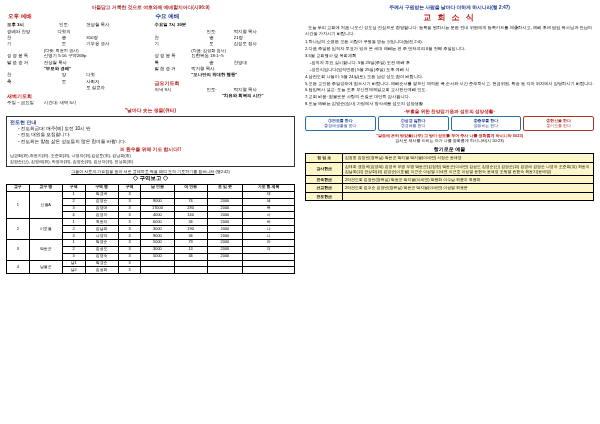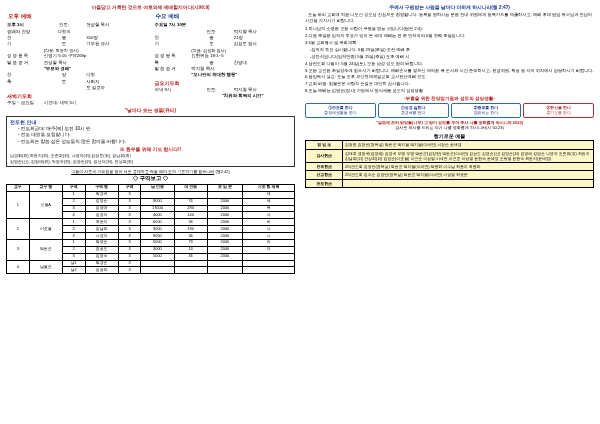--- a/index.html
+++ b/index.html
@@ -387,20 +387,21 @@
         <td></td>
         <td></td>
         <td></td>
       </tr>
     </tbody>
       </table>
   </div>
 
   <div class="col right">
     <div class="verse blue">주께서 구원받는 사람을 날마다 더하게 하시니라(행 2:47)</div>
+    <div class="news-title">교 회 소 식</div>
     <div class="news-intro">오늘 우리 교회에 처음 나오신 성도님 진심으로 환영합니다. 등록을 원하시는 분은 안내 위원에게 등록카드를 제출하시고, 예배 후에 담임 목사님과 만남의 시간을 가지시기 바랍니다.</div>
 
     <div class="news-list">
       <div class="item">1.하나님의 소명은 모든 사람이 구원을 받는 것입니다(딤전 2:4).</div>
       <div class="item">2.다음 주일은 임직자 투표가 있어 온 세대 예배는 편 주 먼저여야 6월 첫째 주일입니다.</div>
       <div class="item">3.5월 교회행사 및 목회계획</div>
       <div class="item ind">-임직자 투표 실시합니다. 5월 25일(주일) 오전 예배 후</div>
       <div class="item ind">-성찬식입니다(임직반환) 5월 25일(주일) 오후 예배 시</div>
       <div class="item">4.남전도회 나들이: 5월 24일(토), 모든 남성 성도 참여 바랍니다.</div>
       <div class="item">5.모든 교인은 주일성수에 힘쓰시기 바랍니다. 예배순서를 맡으신 제직은 꼭 순서와 시간 준수하시고, 현금위원, 특송 등 각자 위치에서 감당하시기 바랍니다.</div>

